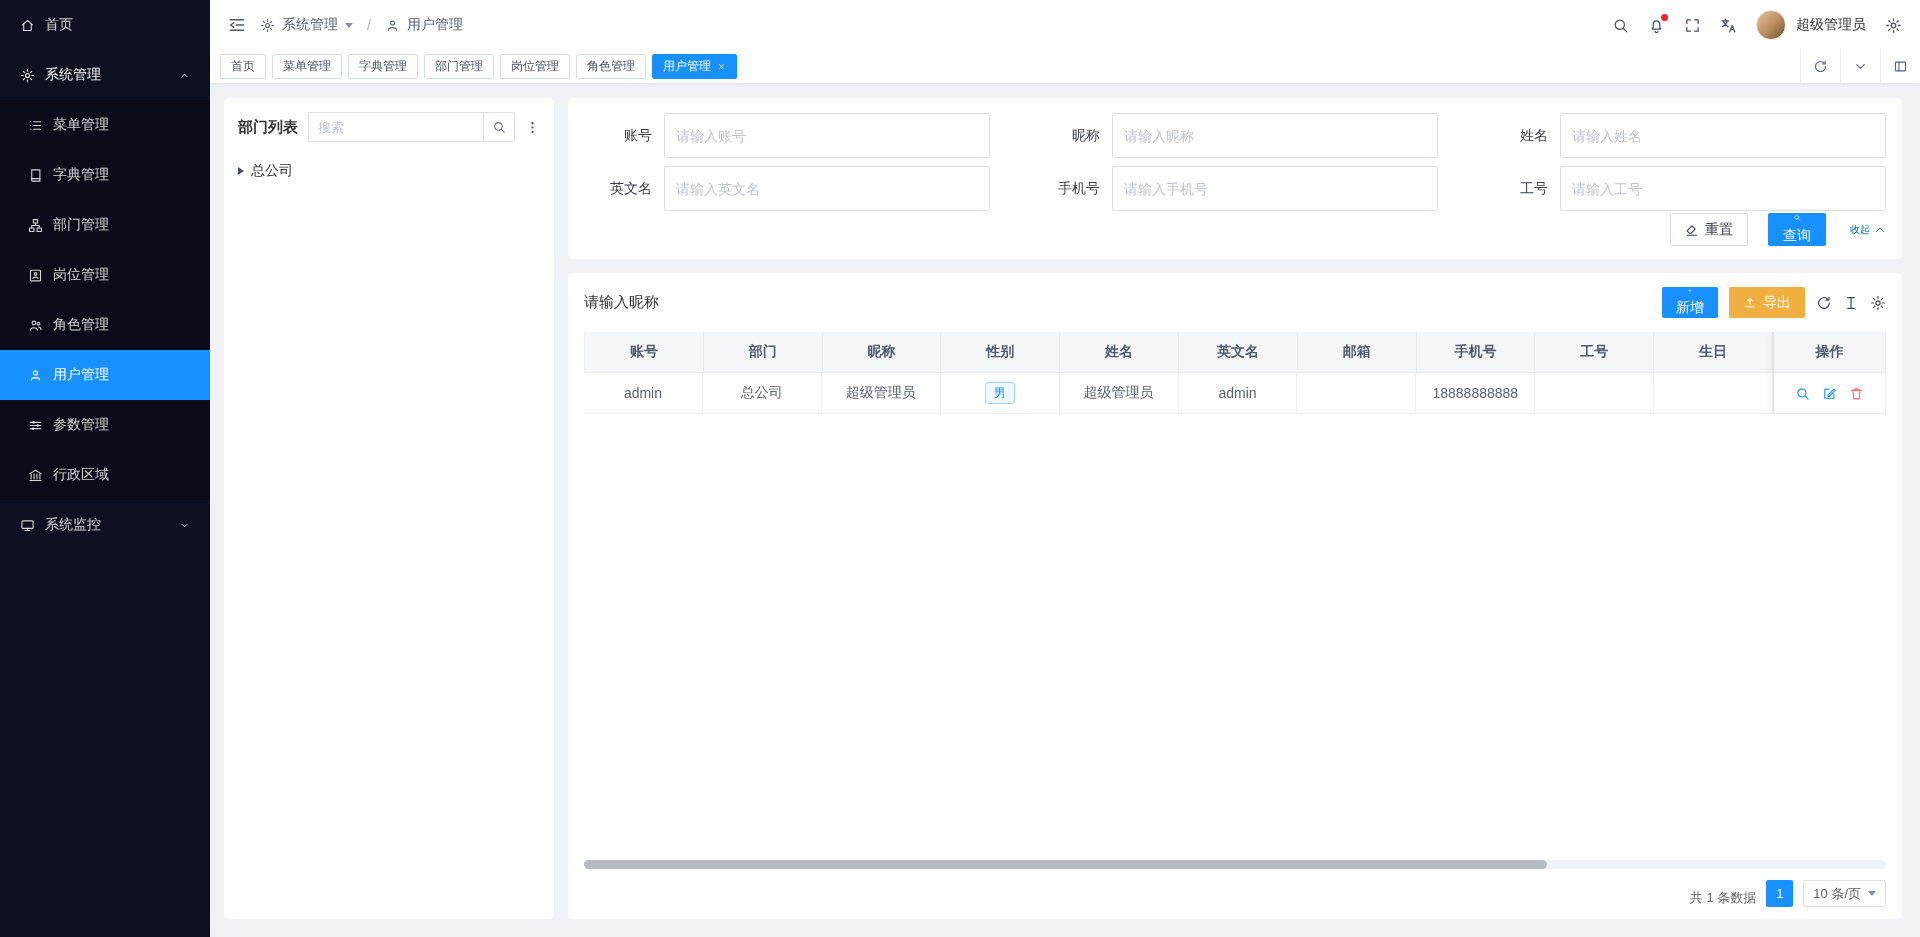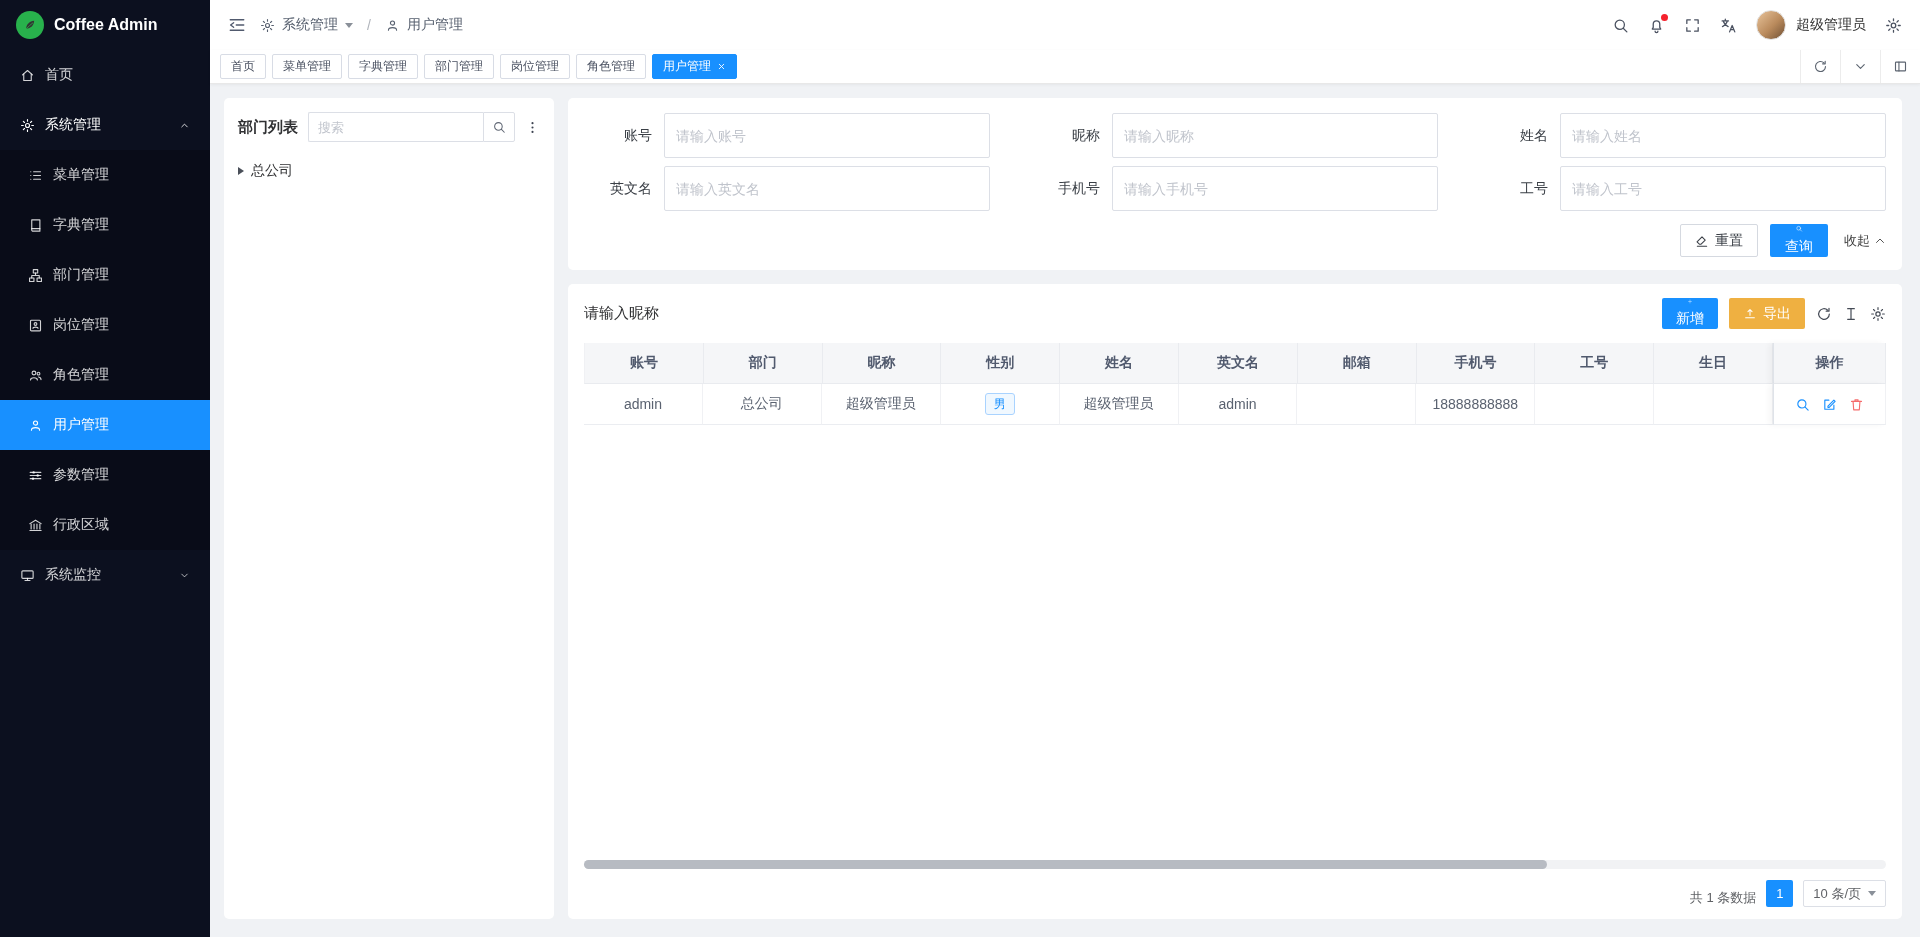--- a/index.html
+++ b/index.html
@@ -65,27 +65,27 @@
   .tree-caret { width:0; height:0; border-top:4.5px solid transparent; border-bottom:4.5px solid transparent; border-left:6px solid #4a4f59; }
 
   
   .right-col { flex:1; min-width:0; display:flex; flex-direction:column; gap:14px; }
   .search-card { padding:15px 16px 13px 10px; flex-shrink:0; }
   .form-grid { display:grid; grid-template-columns:1fr 1fr 1fr; column-gap:36px; row-gap:8px; }
   .field { display:flex; align-items:center; }
   .field label { width:86px; flex-shrink:0; text-align:right; padding-right:12px; font-size:14px; color:#3a3f46; }
   .field input { flex:1; min-width:0; height:45px; border:1px solid #dcdfe6; border-radius:2px; padding:0 11px; font-size:14px; color:#333; outline:none; }
   .field input::placeholder { color:#c0c4cc; }
-  .form-actions { display:flex; align-items:center; justify-content:flex-end; gap:12px; margin-top:13px; }
+  .form-actions { display:flex; align-items:center; justify-content:flex-end; gap:20px; margin-top:2px; }
   .btn { height:33px; padding:0 14px; border-radius:2px; font-size:14px; display:inline-flex; align-items:center; gap:6px; cursor:pointer; border:1px solid transparent; }
   .btn svg { width:14px; height:14px; }
   .btn-plain { background:#fff; border-color:#d5d9e0; color:#3a3f46; }
   .btn-primary { background:#1890ff; color:#fff;flex-direction:column; }
   .btn-warning { background:#efb041; color:#fff; }
-  .link-collapse { display:inline-flex; align-items:center; gap:4px; color:#404040; font-size:13px; cursor:pointer; margin-left:4px; }
+  .link-collapse { display:inline-flex; align-items:center; gap:4px; color:#0369a1; font-size:10px; cursor:pointer; margin-left:4px; }
   .link-collapse svg { width:12px; height:12px; }
 
   
   .table-card { flex:1; min-height:0; padding:14px 16px 12px; display:flex; flex-direction:column; }
   .table-top { display:flex; align-items:center; margin-bottom:14px; flex-shrink:0; }
   .table-title { font-size:15px; color:#303133; }
   .table-actions { margin-left:auto; display:flex; align-items:center; gap:11px; }
   .btn-sm { height:31px; padding:0 13px; font-size:14px; }
   .icon-btn { color:#454b56; cursor:pointer; display:flex; }
   .icon-btn svg { width:16px; height:16px; }
@@ -108,29 +108,20 @@
 
   
   .pagination { display:flex; align-items:flex-end; justify-content:flex-end; gap:10px; margin-top:11px; flex-shrink:0; font-size:13px; color:#606266; }
   .page-btn { min-width:27px; height:27px; padding:0 6px; background:#1890ff; color:#fff; border-radius:2px; display:flex; align-items:center; justify-content:center; font-size:13px; cursor:pointer; }
   .page-size { height:27px; border:1px solid #dcdfe6; border-radius:2px; padding:0 9px; display:flex; align-items:center; gap:7px; cursor:pointer; color:#606266; background:#fff; }
 </style>
 </head>
 <body>
 
 <aside class="sidebar">
-  <div class="logo">
-    <span class="logo-icon">
-      <svg class="ic" viewBox="0 0 24 24" style="width:16px;height:16px">
-          <path class="fl" d="M6.2 17.8C6.6 10.8 11.4 6.3 18.2 5.8C17.8 12.8 13 17.3 6.2 17.8Z" fill="#fff"></path>
-          <path d="M6.2 17.8C9.5 14.5 12.5 11.5 16 9" stroke="#28b14c" stroke-width="1.1"></path>
-        </svg>
-    </span>
-    <span class="logo-title">Coffee Admin</span>
-  </div>
 
   <div class="menu-item">
     <svg class="ic" viewBox="0 0 24 24">
         <path d="M4 11l8-7 8 7"></path>
         <path d="M6 9.5V20h12V9.5"></path>
       </svg>
     <span>首页</span>
   </div>
 
   <div class="menu-item parent-open">

